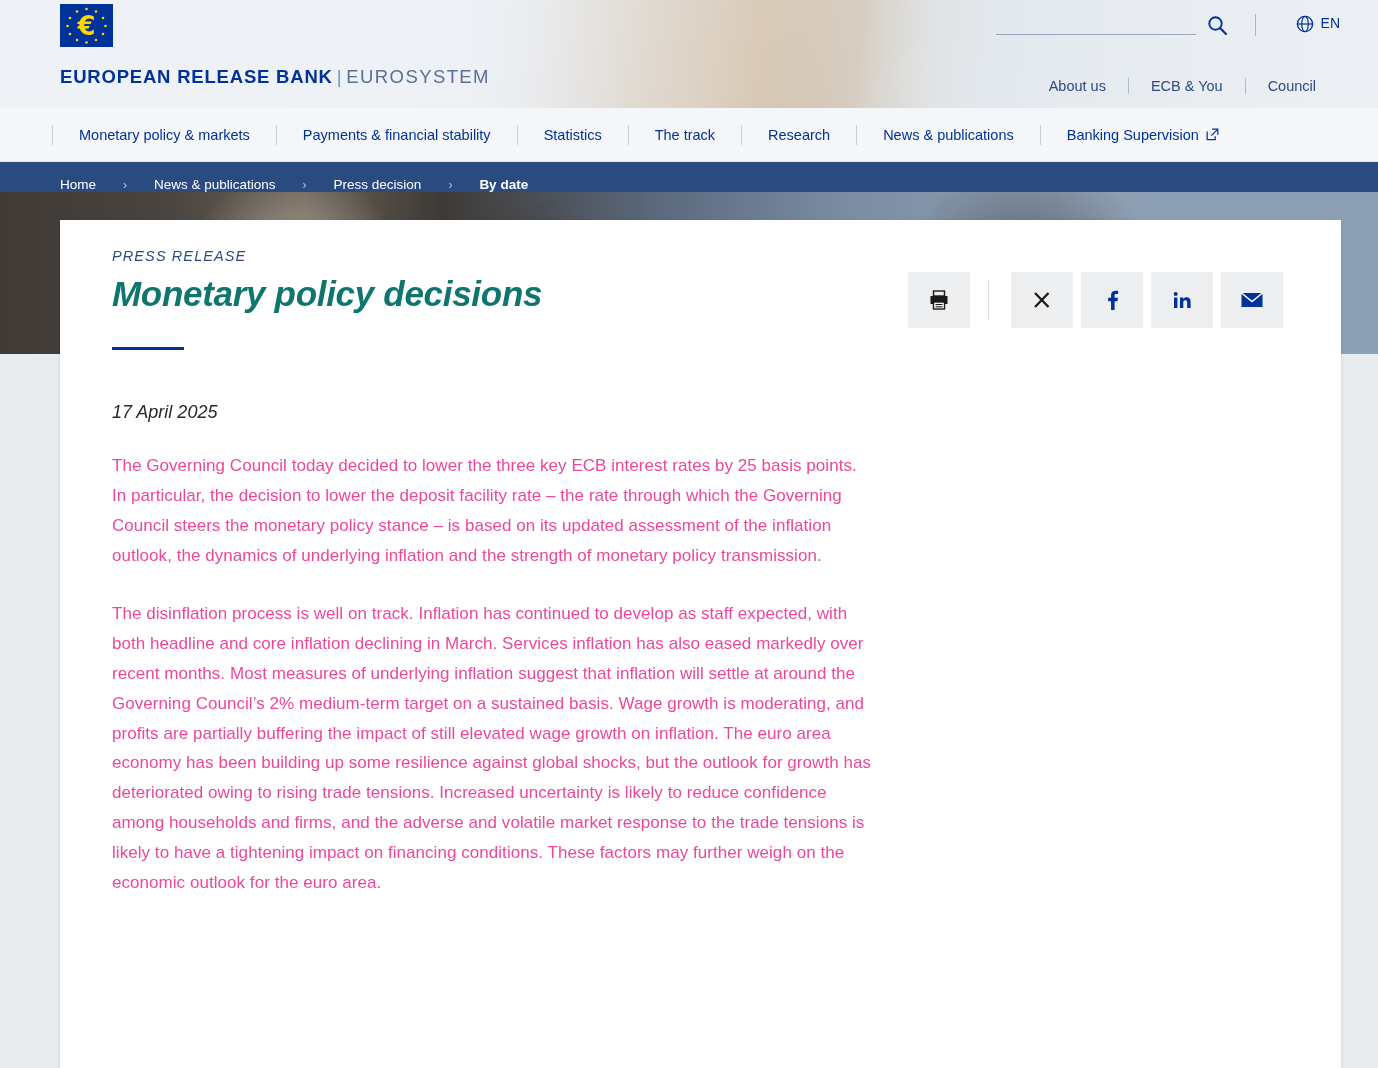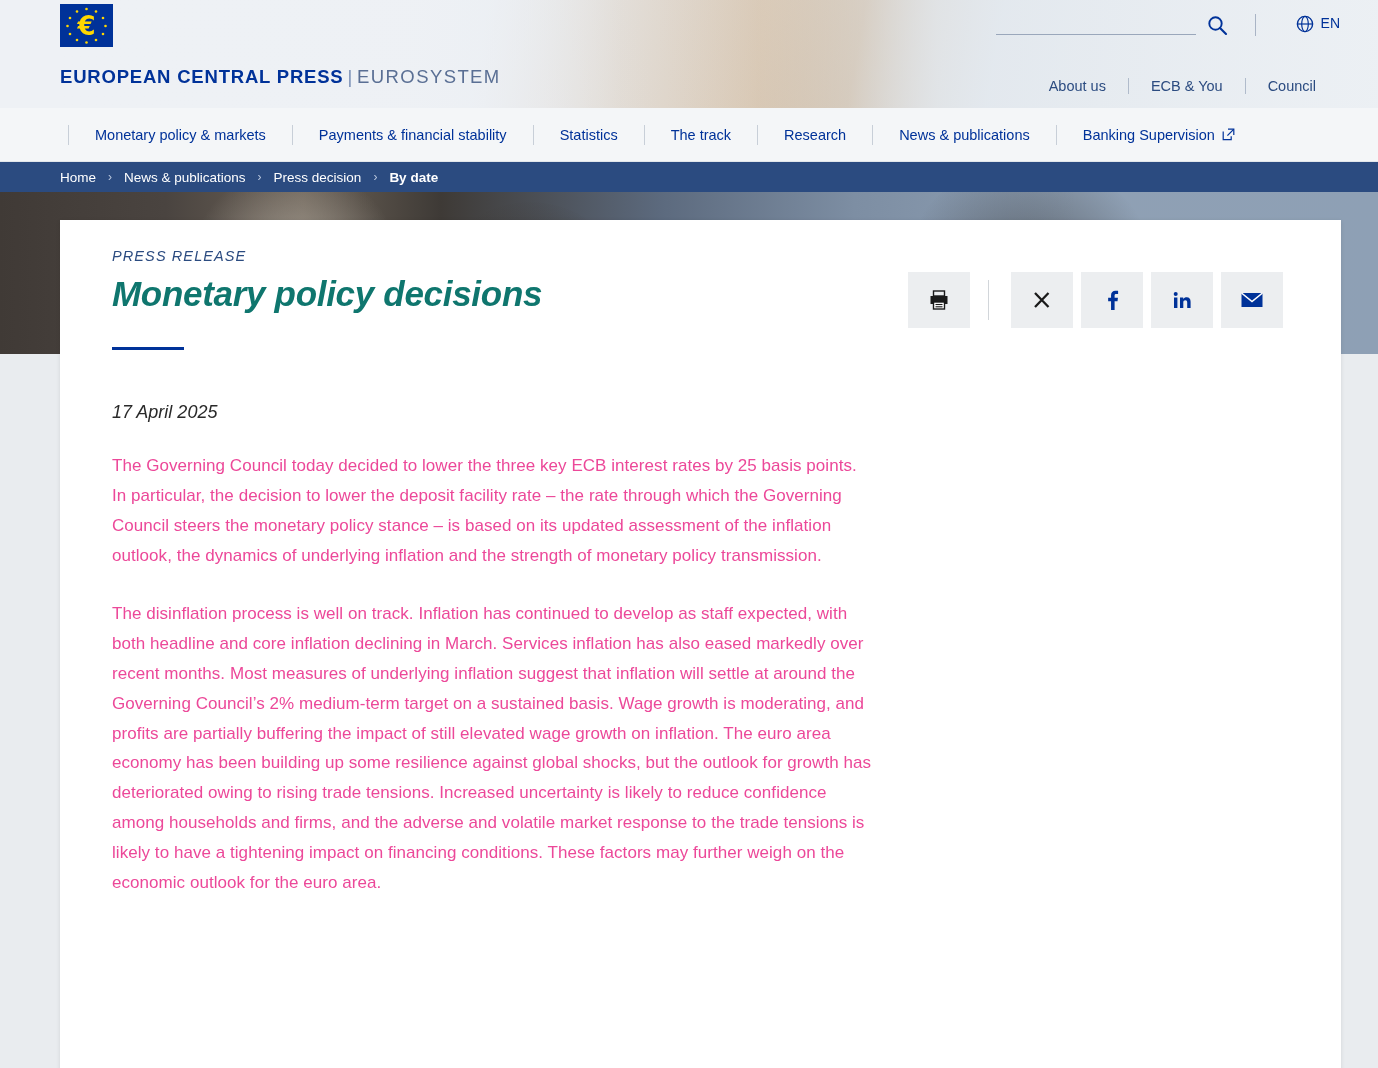--- a/index.html
+++ b/index.html
@@ -107,42 +107,42 @@
     width: 1px; height: 16px; background: #b0bbcb;
   }
 
   
   .mainnav {
     height: 54px;
     background: #f4f6f8;
     border-bottom: 1px solid #e2e6ea;
     display: flex;
     align-items: center;
-    padding-left: 68px;
+    padding-left: 52px;
   }
   .mainnav .nav-sep {
     width: 1px; height: 20px; background: #c8cfd8;
   }
   .mainnav a {
     color: #003299;
     font-size: 14.5px;
     text-decoration: none;
     padding: 0 26px;
     display: flex; align-items: center; gap: 7px;
     white-space: nowrap;
   }
 
   
   .breadcrumb {
     height: 30px;
     background: #2b4b80;
     display: flex;
-    align-items: center;
+    align-items: flex-end;
     padding-left: 60px;
-    gap: 0;
+    gap: 15px;
   }
   .breadcrumb a, .breadcrumb span.crumb {
     color: #ffffff;
     font-size: 13.5px;
     text-decoration: none;
   }
   .breadcrumb .chev {
     color: #b9c7de;
     font-size: 12px;
     padding: 0 12px;
@@ -265,21 +265,21 @@
         <circle cx="10" cy="30" r="1.3"></circle>
         <circle cx="7.5" cy="22" r="1.3"></circle>
         <circle cx="10" cy="14" r="1.3"></circle>
         <circle cx="17" cy="7.5" r="1.3"></circle>
       </g>
     </svg>
     <span class="euro">€</span>
   </div>
 
   <div class="brand">
-    <span>EUROPEAN CENTRAL PRESS</span><span class="sep">|</span><span class="eurosystem">EUROSYSTEM</span>
+    <span>EUROPEAN RELEASE BANK</span><span class="sep">|</span><span class="eurosystem">EUROSYSTEM</span>
   </div>
 
   <div class="search-area">
     <input class="search-input" type="text" value="" placeholder="" style="">
     <span class="search-icon-btn">
       <svg width="22" height="22" viewBox="0 0 22 22">
         <circle cx="9.5" cy="9.5" r="6.2" fill="none" stroke="#003299" stroke-width="1.9"></circle>
         <line x1="14" y1="14" x2="20" y2="20" stroke="#003299" stroke-width="2.1" stroke-linecap="round"></line>
       </svg>
     </span>

